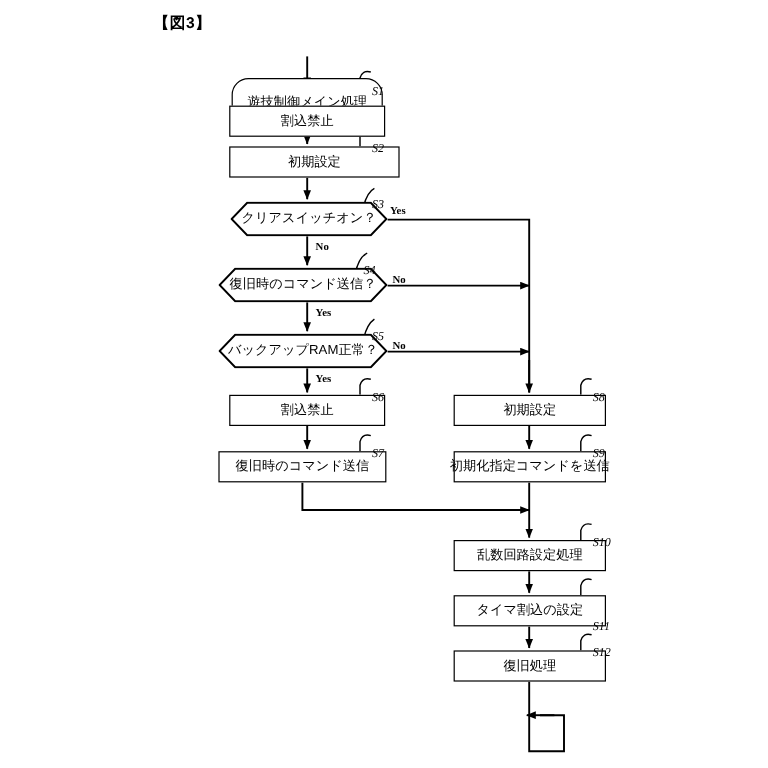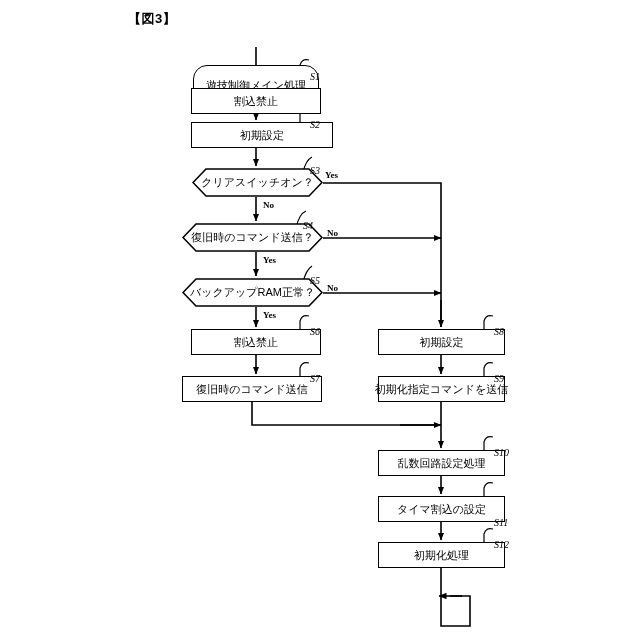--- a/index.html
+++ b/index.html
@@ -149,21 +149,21 @@
       <div class="node proc" style="left: 378px; top: 376px; width: 127px; height: 26px;">
         <span>初期化指定コマンドを送信</span>
       </div>
       <div class="node proc" style="left: 378px; top: 450px; width: 127px; height: 26px;">
         <span>乱数回路設定処理</span>
       </div>
       <div class="node proc" style="left: 378px; top: 496px; width: 127px; height: 26px;">
         <span>タイマ割込の設定</span>
       </div>
       <div class="node proc" style="left: 378px; top: 542px; width: 127px; height: 26px;">
-        <span>初期化処理</span>
+        <span>復旧処理</span>
       </div>
     </div>
   <div id="steps-layer">
       <div class="step" style="left: 310px; top: 59px;">S1</div>
       <div class="step" style="left: 310px; top: 107px;">S2</div>
       <div class="step" style="left: 310px; top: 153px;">S3</div>
       <div class="step" style="left: 303px; top: 208px;">S4</div>
       <div class="step" style="left: 310px; top: 263px;">S5</div>
       <div class="step" style="left: 310px; top: 314px;">S6</div>
       <div class="step" style="left: 310px; top: 361px;">S7</div>

